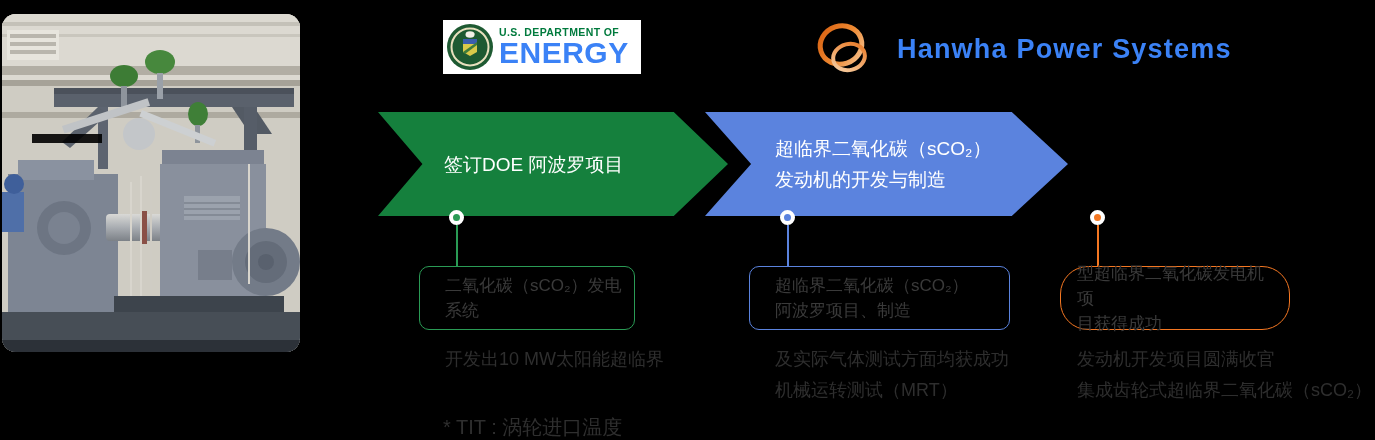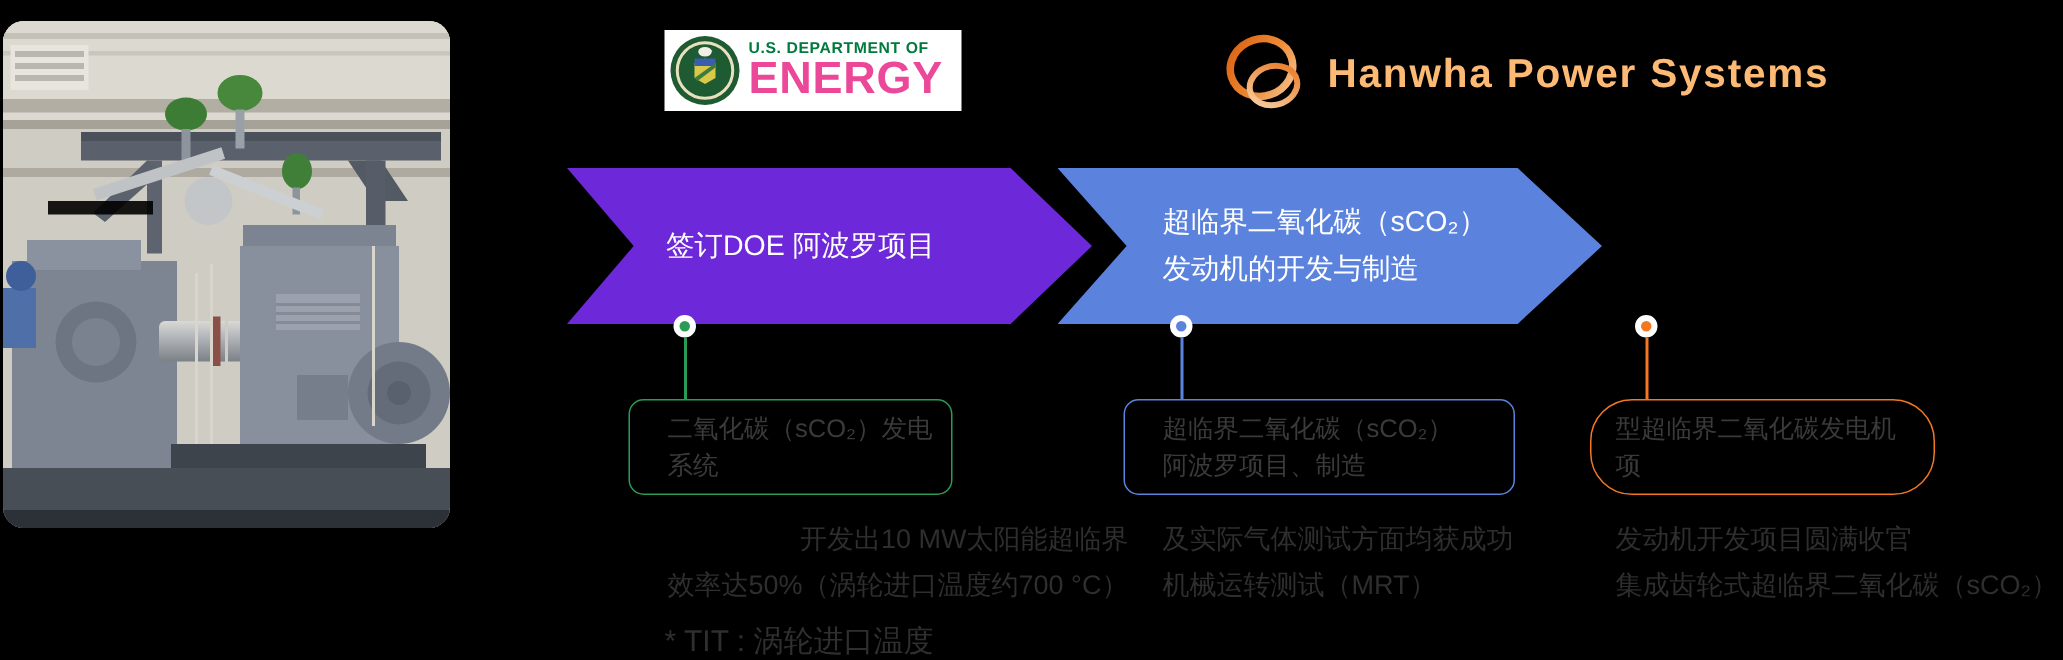--- a/index.html
+++ b/index.html
@@ -10,31 +10,31 @@
   
   .photo{position:absolute;left:2px;top:14px;width:298px;height:338px;
          border-radius:14px;overflow:hidden;background:#c9c5bc;}
   .photo svg{display:block;}
 
   
   .doe{position:absolute;left:443px;top:20px;width:198px;height:54px;background:#fff;
        display:flex;align-items:center;box-sizing:border-box;padding:3px 6px 3px 3px;}
   .doe-text{margin-left:5px;display:flex;flex-direction:column;justify-content:center;}
   .doe-line1{color:#007a3d;font-weight:bold;font-size:10.5px;letter-spacing:.4px;line-height:12px;}
-  .doe-line2{color:#ec4899;font-weight:bold;font-size:30px;letter-spacing:.5px;line-height:30px;}
+  .doe-line2{color:#3b82f6;font-weight:bold;font-size:30px;letter-spacing:.5px;line-height:30px;}
 
   
   .hanwha{position:absolute;left:815px;top:19px;height:60px;display:flex;align-items:center;}
-  .hanwha-text{margin-left:12px;color:#fdba74;font-size:27px;font-weight:600;letter-spacing:1.2px;}
+  .hanwha-text{margin-left:24px;color:#3b82f6;font-size:27px;font-weight:600;letter-spacing:1.2px;}
 
   
   .arrow{position:absolute;top:112px;height:104px;display:flex;flex-direction:column;
          justify-content:center;color:#fff;font-size:19px;line-height:31px;box-sizing:border-box;
          clip-path:polygon(0 0,84.5% 0,100% 50%,84.5% 100%,0 100%,12.7% 50%);}
-  .arrow-1{left:378px;width:350px;background:#6d28d9;padding-left:66px;}
+  .arrow-1{left:378px;width:350px;background:#15803d;padding-left:66px;}
   .arrow-2{left:705px;width:363px;background:#5b83de;padding-left:70px;}
   .arrow-3{left:1015px;width:360px;background:#f47722;padding-left:70px;}
   .arrow span{display:block;}
 
   
   .node{position:absolute;top:210px;width:7px;height:7px;border:4px solid #fff;border-radius:50%;}
   .node-1{left:449px;background:#2a9b55;}
   .node-2{left:780px;background:#5b83de;}
   .node-3{left:1090px;background:#f47722;}
   .nline{position:absolute;top:225px;height:41px;width:2px;}
@@ -191,25 +191,25 @@
 
   <div class="ibox ibox-1">
     <span>二氧化碳（sCO₂）发电系统</span>
   </div>
   <div class="ibox ibox-2">
     <span>超临界二氧化碳（sCO₂）</span>
     <span>阿波罗项目、制造</span>
   </div>
   <div class="ibox ibox-3">
     <span>型超临界二氧化碳发电机项</span>
+    <span>目获得成功</span>
   </div>
 
   <div class="desc desc-1">
     <span>开发出10 MW太阳能超临界</span>
-    <span>效率达50%（涡轮进口温度约700 °C）</span>
   </div>
   <div class="desc desc-2">
     <span>及实际气体测试方面均获成功</span>
     <span>机械运转测试（MRT）</span>
   </div>
   <div class="desc desc-3">
     <span>发动机开发项目圆满收官</span>
     <span>集成齿轮式超临界二氧化碳（sCO₂）</span>
   </div>
 

